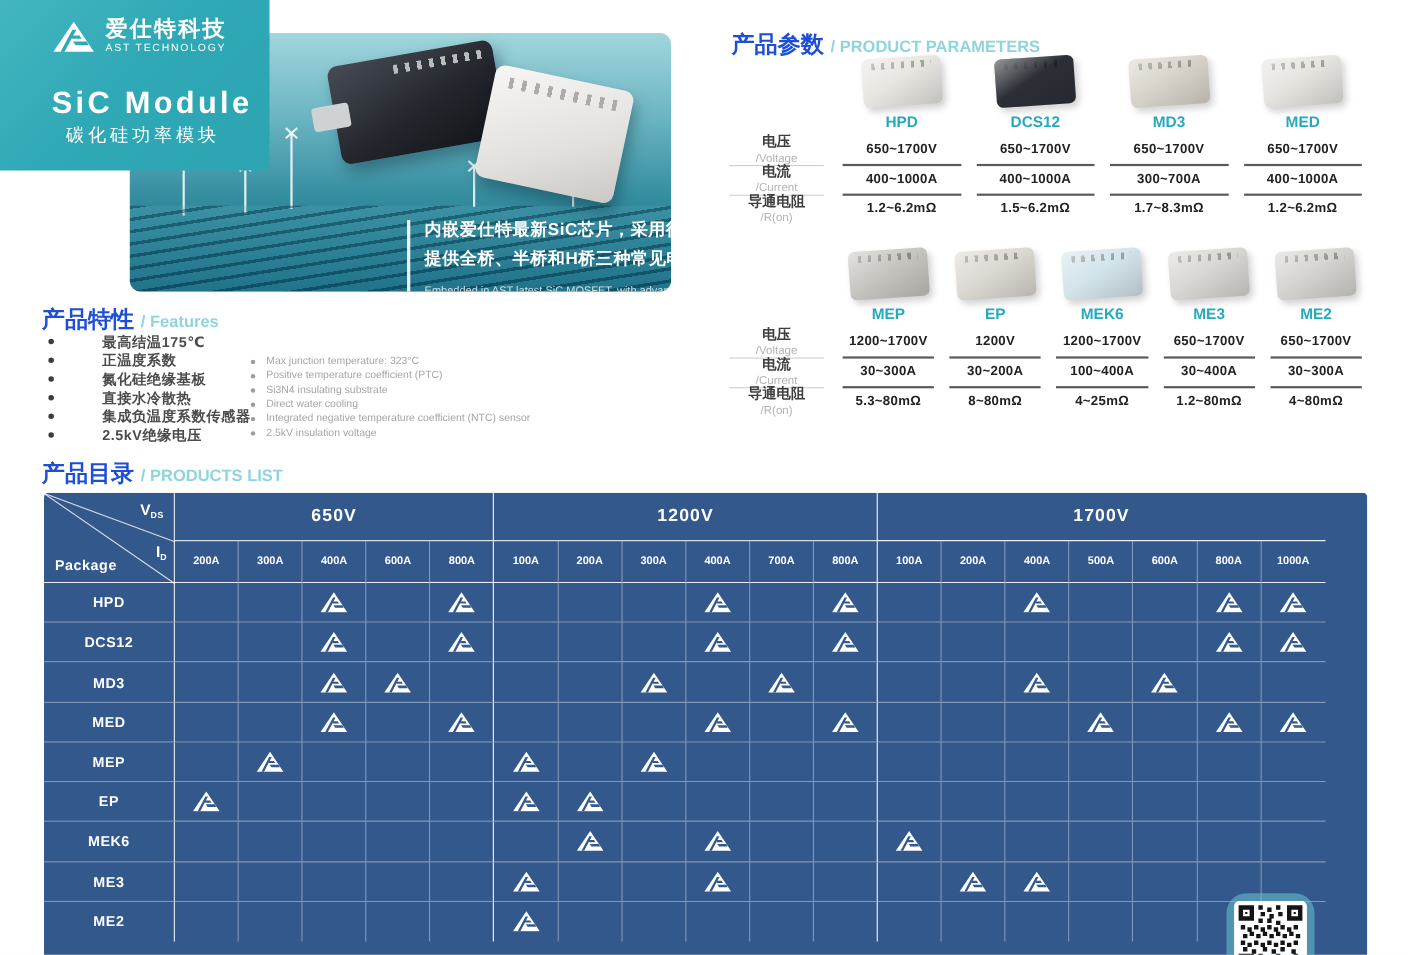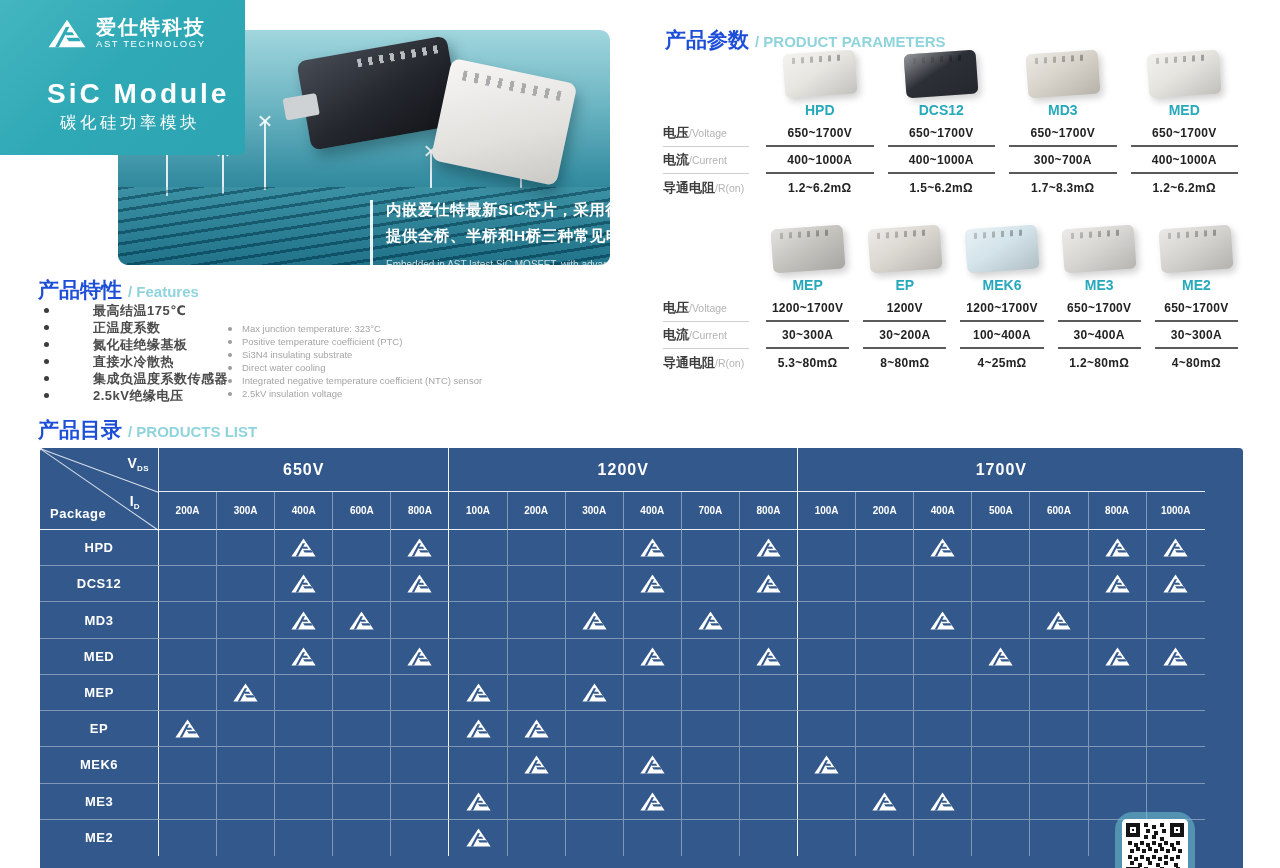--- a/index.html
+++ b/index.html
@@ -69,21 +69,21 @@
   .pcol{text-align:center;padding-bottom:2px;}
   .mphoto{position:relative;width:72px;height:44px;margin:0 auto;border-radius:6px;transform:rotate(-4deg);
     box-shadow:3px 4px 7px rgba(0,0,0,.18);}
   .mphoto::after{content:'';position:absolute;inset:0;border-radius:inherit;
     background:linear-gradient(150deg,rgba(255,255,255,.5) 0%,rgba(255,255,255,0) 45%,rgba(0,0,0,.16) 100%);}
   .pins{position:absolute;top:4px;left:9px;right:9px;height:6px;
     background:repeating-linear-gradient(90deg,rgba(0,0,0,.30) 0 3px,transparent 3px 9px);}
   .mname{color:#27a9bc;font-weight:bold;font-size:14px;margin-top:6px;}
   .pdata{height:27px;align-items:center;}
   .pcell{display:flex;align-items:center;justify-content:center;height:100%;}
-  .plabel{justify-content:flex-start;white-space:nowrap;}
+  .plabel{justify-content:flex-start;white-space:nowrap;flex-direction:column;}
   .plabel .lcn{font-size:13px;font-weight:bold;color:#3d3d3d;}
   .plabel .len{font-size:10.5px;color:#b3b3b3;}
   .pval{font-size:12px;font-weight:bold;color:#222;letter-spacing:.3px;}
   .pdata.u .pval{border-bottom:2px solid #5a5a5a;height:calc(100% - 2px);margin:0 7px;}
   .pdata.u .plabel{border-bottom:1px solid #cfcfcf;height:calc(100% - 1px);margin-right:10px;}
   .pdata:not(.u) .plabel{margin-right:10px;}
 
   
   #plist-title{left:38px;top:416px;}
   #plist{left:40px;top:448px;width:1203px;height:495px;background:#33588c;border-radius:4px;
@@ -98,21 +98,21 @@
   .vhead{font-weight:bold;font-size:16px;letter-spacing:1px;border-bottom:1px solid rgba(255,255,255,.9);}
   .ahead{font-weight:bold;font-size:10px;border-bottom:1px solid rgba(255,255,255,.9);}
   .rlabel{font-weight:bold;font-size:13px;letter-spacing:.5px;border-right:1px solid rgba(255,255,255,.9);}
   .corner{position:relative;border-right:1px solid rgba(255,255,255,.9);border-bottom:1px solid rgba(255,255,255,.9);}
   .diag{position:absolute;top:0;left:0;height:1px;background:rgba(255,255,255,.8);transform-origin:0 0;}
   .d1{width:127px;transform:rotate(20.3deg);}
   .d2{width:145px;transform:rotate(34.6deg);}
   .clab{position:absolute;color:#fff;font-weight:bold;font-size:14px;}
   .clab .sub{font-size:8px;vertical-align:-3px;letter-spacing:.5px;}
   .clab.vds{top:7px;right:9px;}
-  .clab.idl{top:45px;right:18px;}
+  .clab.idl{top:45px;right:6px;}
   .clab.pkg{bottom:8px;left:10px;font-size:13px;letter-spacing:.5px;}
   .ast{width:25px;height:19px;}
 
   
   #qr-block{position:absolute;right:22px;bottom:12px;width:132px;text-align:center;}
   #qr-glow{width:80px;height:80px;margin:0 auto;border-radius:18px;background:rgba(110,196,210,.55);
     display:flex;align-items:center;justify-content:center;}
   #qr-svg{width:66px;height:66px;border-radius:5px;background:#fff;}
   #qr-cn{color:#fff;font-weight:bold;font-size:12.5px;margin-top:7px;letter-spacing:1px;}
   #qr-en{color:#9bd6e2;font-size:9px;margin-top:3px;letter-spacing:.3px;}

